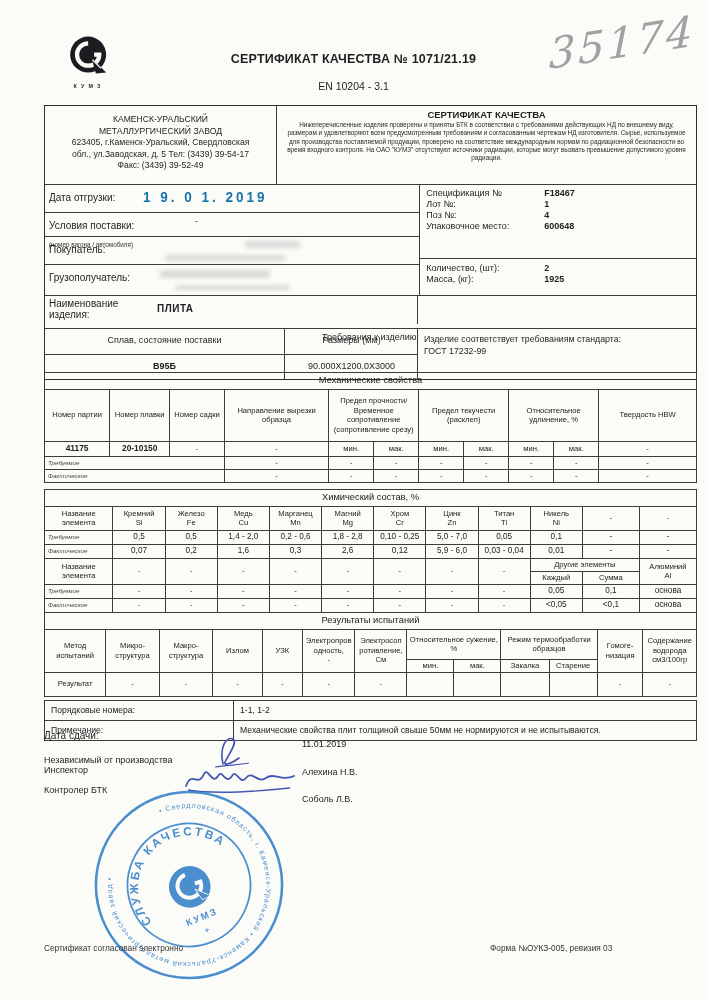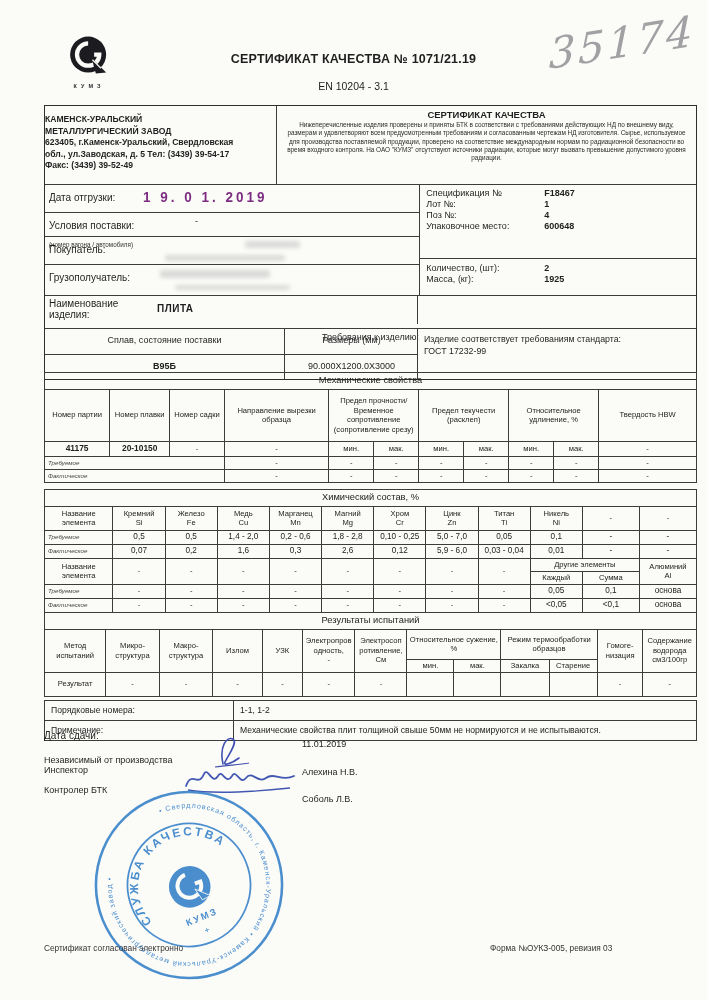--- a/index.html
+++ b/index.html
@@ -12,33 +12,33 @@
   .handwritten{position:absolute;top:18px;left:548px;font-family:"DejaVu Serif",serif;
                font-style:italic;font-size:42px;color:#8b8b90;opacity:.8;
                transform:rotate(-9deg) skewX(-10deg);letter-spacing:3px;}
   .logo-wrap{position:absolute;top:34px;left:58px;width:62px;text-align:center;}
   .logo-sub{font-size:5.5px;font-weight:bold;letter-spacing:4px;color:#2a2a2e;margin-top:-3px;}
   
   .blk{position:absolute;left:44px;width:653px;box-sizing:border-box;}
   
   .tbl-top{top:105px;border:1.5px solid #2e2e2e;}
   .rowA{display:flex;height:78px;}
-  .factory{width:232px;border-right:1px solid #3c3c3c;text-align:left;
-           font-size:8.6px;font-weight:bold;padding-top:8px;box-sizing:border-box;line-height:1.35;}
+  .factory{width:232px;border-right:1px solid #3c3c3c;text-align:center;
+           font-size:8.6px;font-weight:normal;padding-top:8px;box-sizing:border-box;line-height:1.35;}
   .statement{flex:1;padding:3px 8px 2px;box-sizing:border-box;}
   .statement-title{text-align:center;font-size:9.5px;font-weight:bold;}
   .statement-body{text-align:center;font-size:6.4px;line-height:1.3;color:#2a2a2a;margin-top:1px;}
   .rowB{display:flex;border-top:1px solid #3c3c3c;}
   .colL{width:376px;border-right:1px solid #3c3c3c;}
   .colR{width:277px;}
   .srow{box-sizing:border-box;border-bottom:1px solid #3c3c3c;padding:2px 4px;position:relative;}
   .srow:last-child{border-bottom:none;}
   .lab{font-size:10px;font-weight:normal;}
   .lab-sub{font-size:6.3px;font-weight:normal;color:#333;}
-  .date-stamp{position:absolute;left:98px;top:5px;color:#701a75;font-weight:bold;
+  .date-stamp{position:absolute;left:98px;top:5px;color:#0369a1;font-weight:bold;
               font-size:13.5px;letter-spacing:3px;opacity:.92;transform:scaleY(1.05);}
   .dash-val{position:absolute;left:150px;top:3px;font-size:9px;}
   .redact{position:absolute;background:#8f8f8f;opacity:.30;filter:blur(2px);border-radius:2px;}
   .specline{font-size:9px;padding:1px 0 0 6px;}
   .specline .sl{display:inline-block;width:118px;}
   .specline .sv{font-weight:bold;}
   .colR-top{height:74px;border-bottom:1px solid #3c3c3c;box-sizing:border-box;padding-top:2px;}
   .colR-bot{height:36px;box-sizing:border-box;padding-top:3px;}
   .rowC{display:flex;height:32px;border-top:1px solid #3c3c3c;flex-direction:column;}
   .nameL{width:373px;border-right:1px solid #3c3c3c;box-sizing:border-box;padding:2px 4px;position:relative;}

